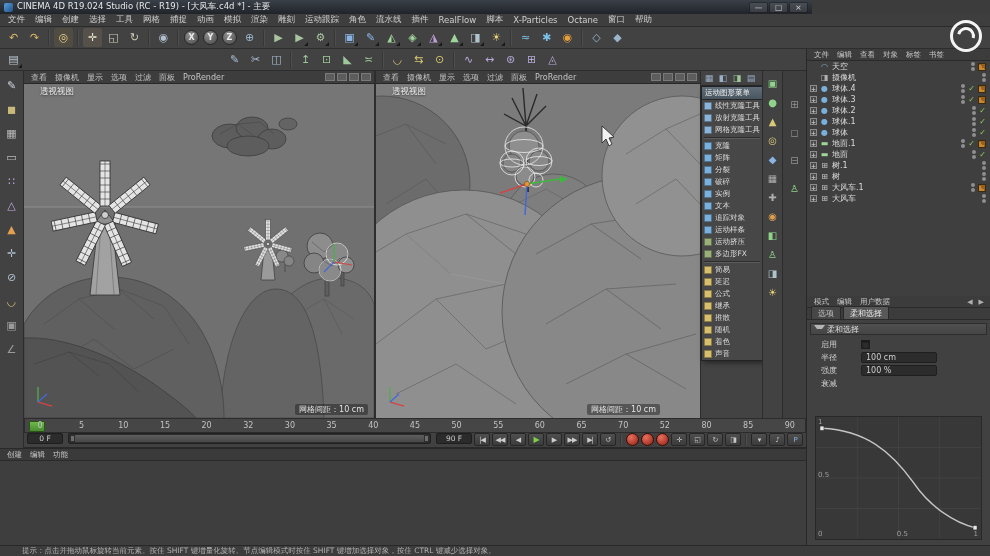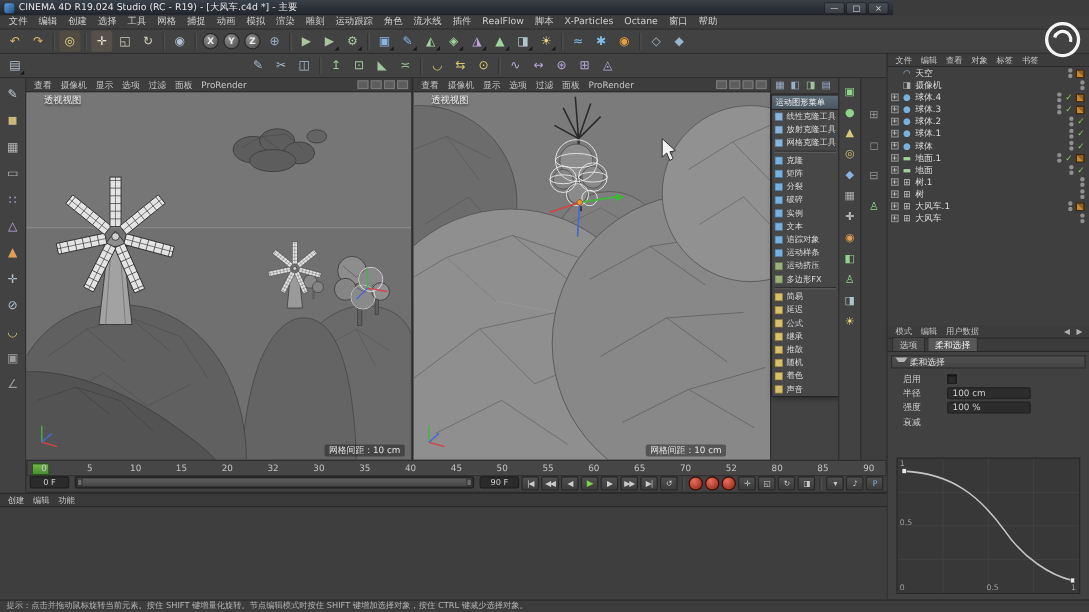--- a/index.html
+++ b/index.html
@@ -172,21 +172,21 @@
   .t-div { width:2px; height:12px; margin:0 2px; flex:none;
     background: linear-gradient(90deg,#2a2a2a,#5a5a5a); }
 
   
   #matmgr { left:0; top:448px; width:806px; height:97px; background:#3e3e3e;
     border-top:1px solid #292929; }
   #matmgr .pm-menu { background:#3a3a3a; }
 
   
   #statusbar { left:0; top:545px; width:990px; height:11px; background:#3c3c3c;
-    border-top:1px solid #282828; display:flex; align-items:center; padding:0 6px;
+    border-top:1px solid #282828; display:flex; align-items:center; padding:0 22px;
     font-size:7.5px; color:#b2b2b2; white-space:nowrap; overflow:hidden; }
 
   
   #watermark { position:absolute; top:20px; right:8px; z-index:60; display:flex;
     align-items:center; gap:8px; pointer-events:none; }
   .wm-logo { width:32px; height:32px; border:3px solid rgba(255,255,255,.95); border-radius:50%;
     position:relative; }
   .wm-logo::after { content:""; position:absolute; inset:4px;
     border:3px solid rgba(255,255,255,.95); border-radius:50%;
     border-left-color:transparent; border-bottom-color:transparent; transform:rotate(-30deg); }

